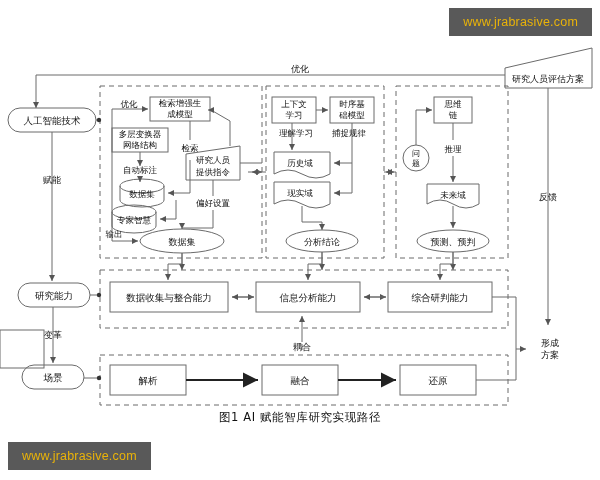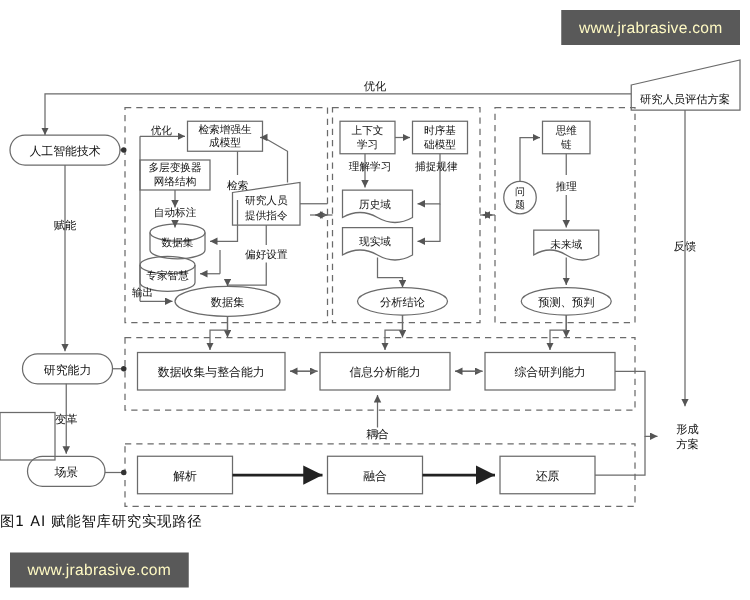--- a/index.html
+++ b/index.html
@@ -4,29 +4,29 @@
 <style>
   html,body{margin:0;padding:0;}
   body{
     width:600px;height:480px;background:#ffffff;overflow:hidden;
     font-family:"Liberation Sans","DejaVu Sans",sans-serif;
     color:#1a1a1a;position:relative;
   }
   #stage{position:absolute;left:0;top:0;width:600px;height:480px;}
   svg#diagram{position:absolute;left:0;top:0;width:600px;height:480px;}
   .wm{
-    position:absolute;background:#595959;color:#fef9c3;
+    position:absolute;background:#595959;color:#eab308;
     font-family:"Liberation Sans","DejaVu Sans",sans-serif;
     letter-spacing:.2px;white-space:nowrap;display:flex;
     align-items:center;justify-content:center;
   }
   #wm-top{right:8px;top:8px;padding:7px 14px;font-size:12.5px;}
   #wm-bottom{left:8px;bottom:10px;padding:7px 14px;font-size:12.5px;}
   .caption{
-    position:absolute;left:0;right:0;top:410px;
+    position:absolute;left:0;right:0;top:410px;text-align:center;
     font-size:11.5px;color:#111;letter-spacing:.6px;
     font-family:"DejaVu Sans","Liberation Sans",sans-serif;
   }
   text{font-family:"DejaVu Sans","Liberation Sans",sans-serif;fill:#111;}
 </style>
 </head>
 <body>
 
 <div id="stage">
 

